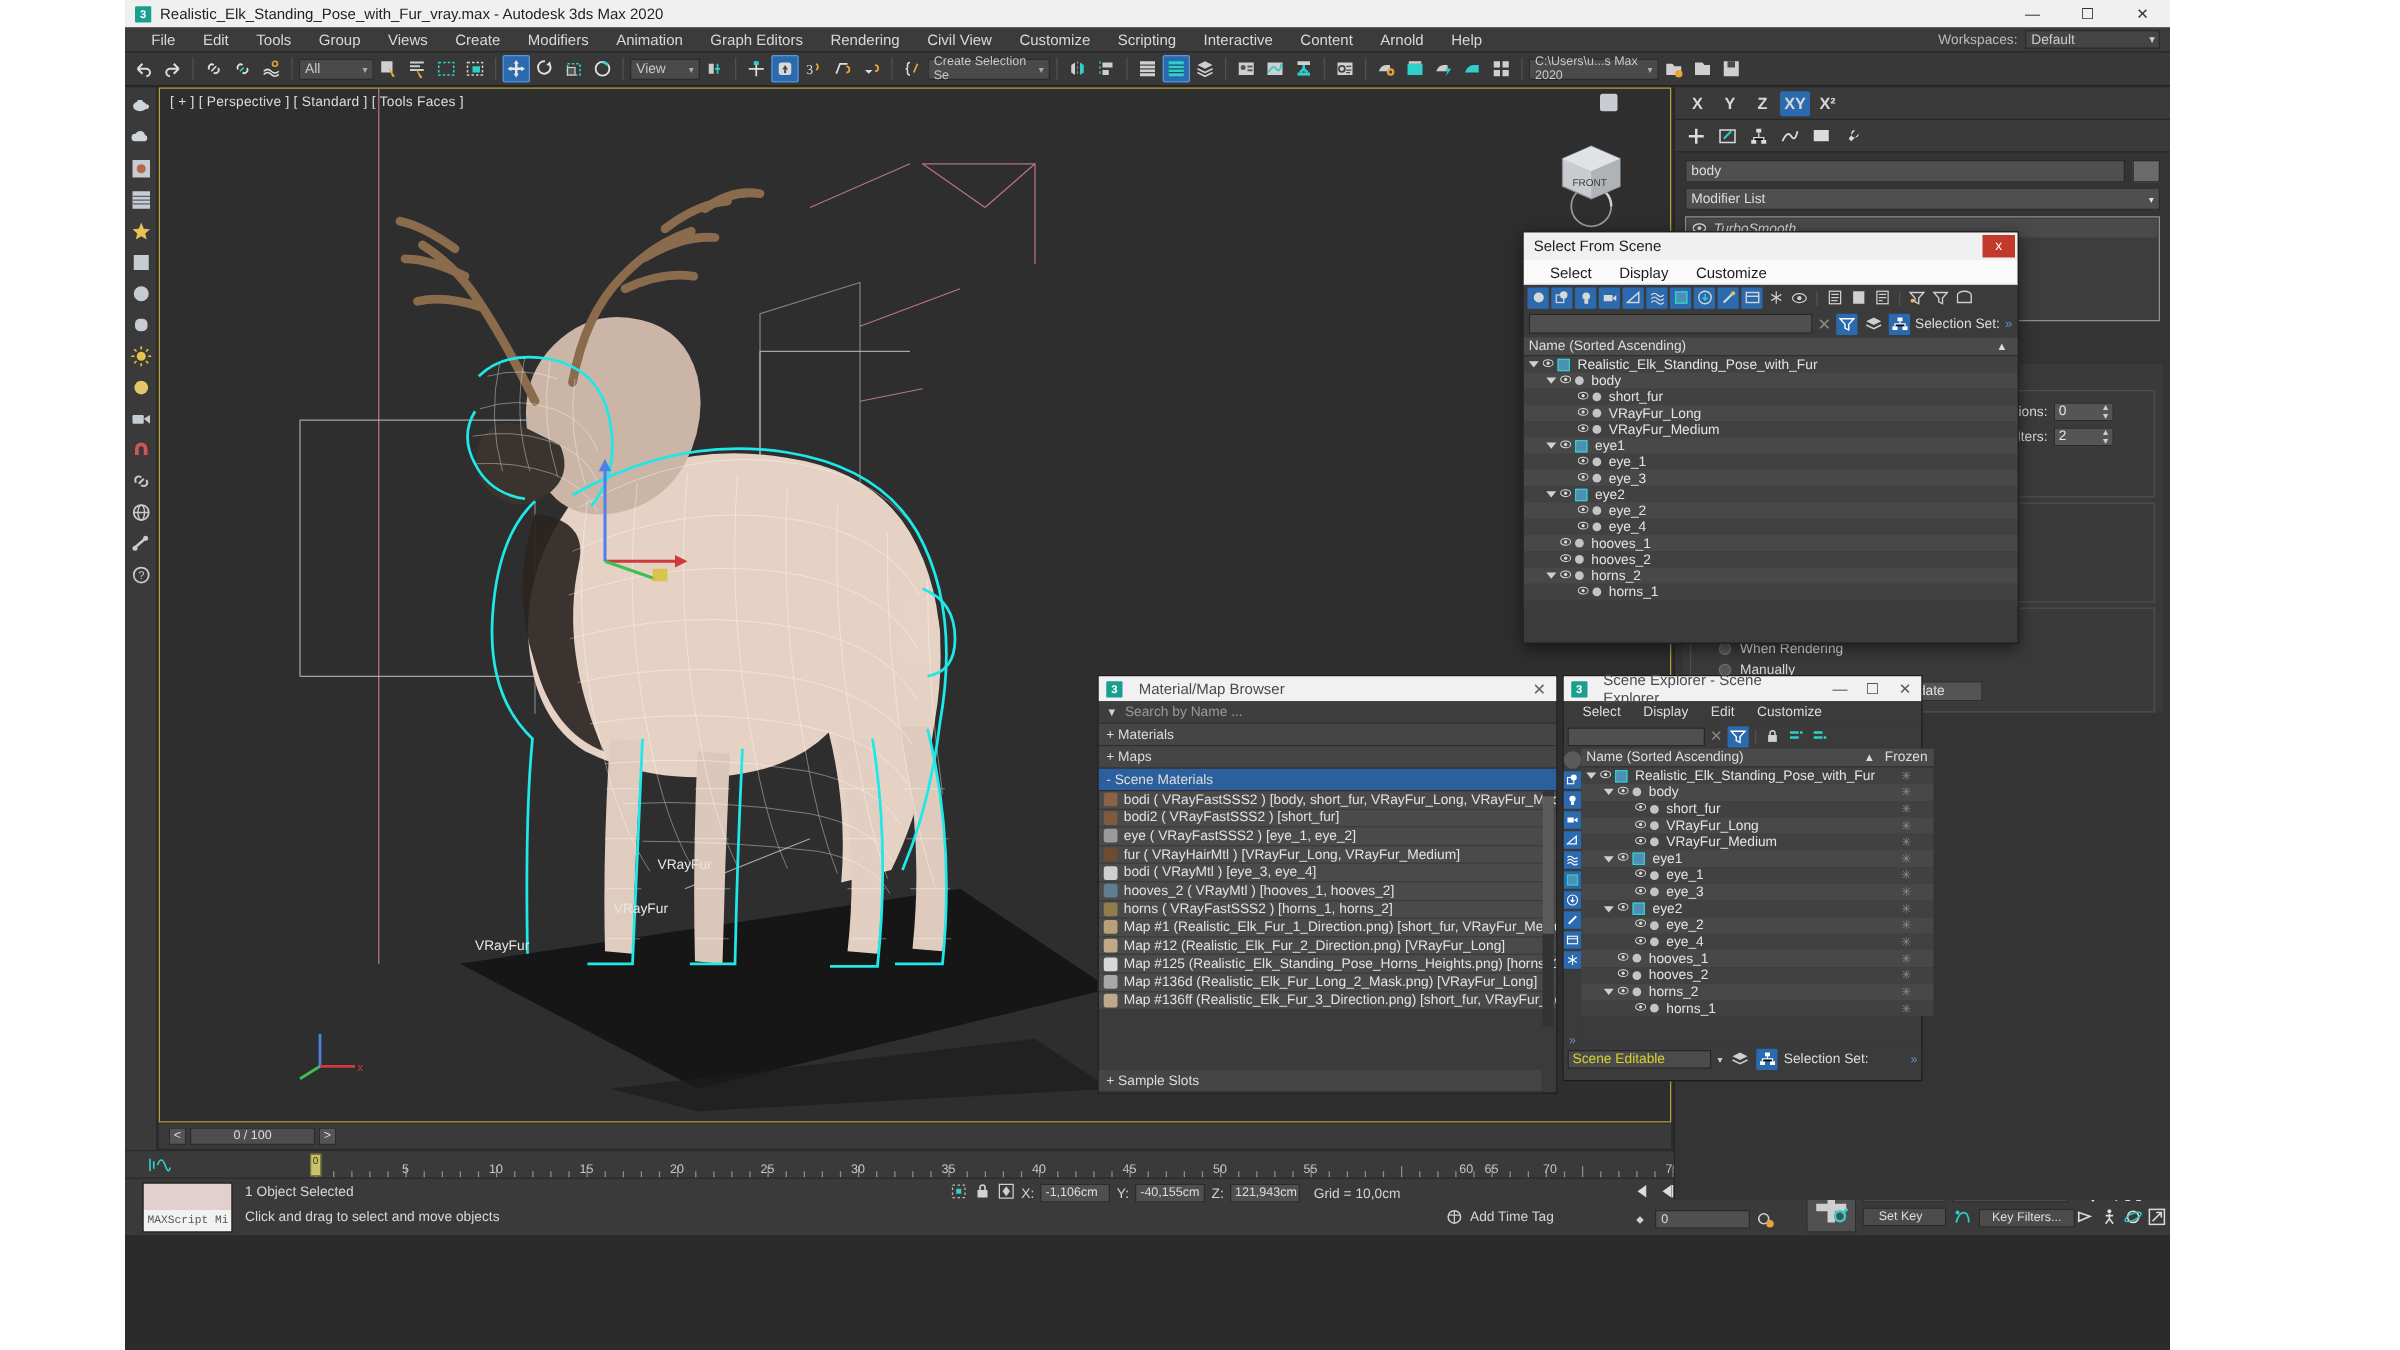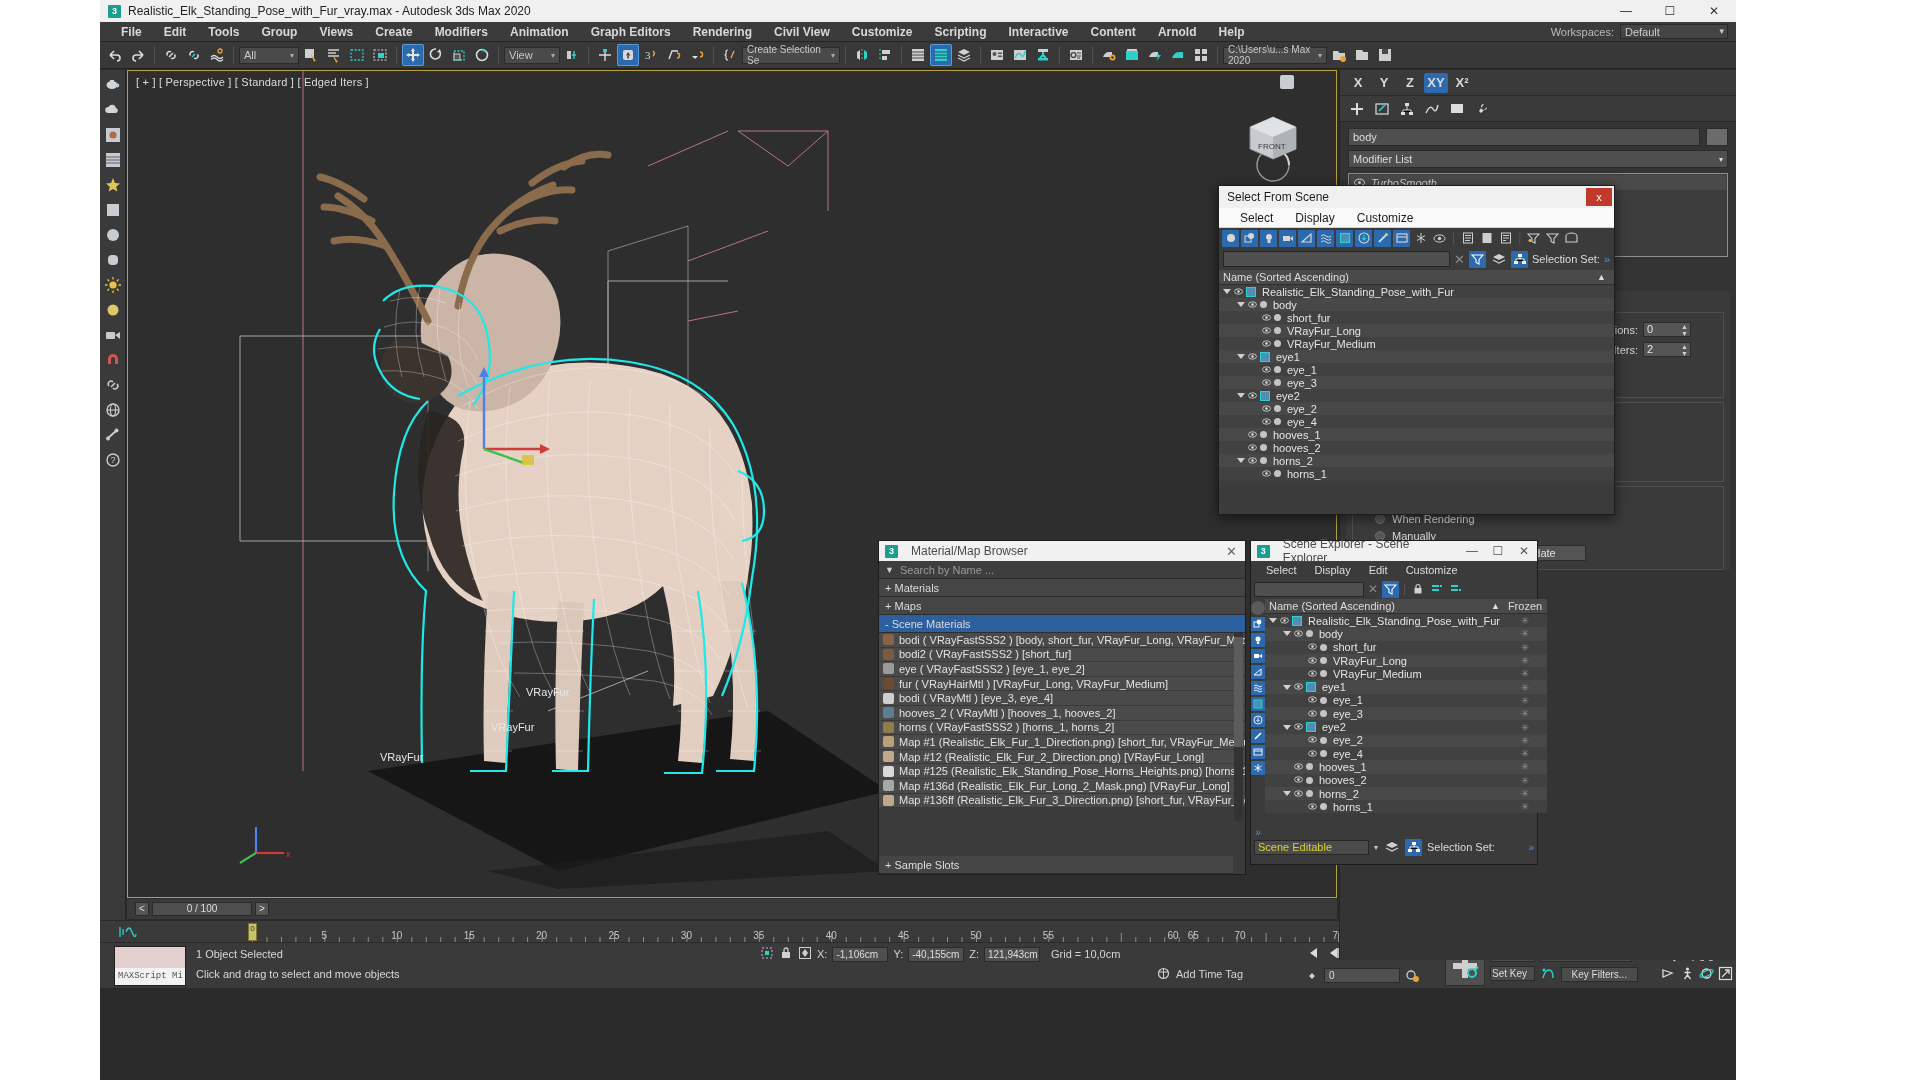--- a/index.html
+++ b/index.html
@@ -8,21 +8,21 @@
 
   #app { position:absolute; left:100px; top:0; width:1636px; height:1080px; background:#2b2b2b; }
   
   .titlebar { height:22px; background:#f0f0f0; color:#222; display:flex; align-items:center; padding-left:8px; font-size:12px; }
   .maxlogo { width:13px; height:13px; background:#1a9e8f; color:#fff; font-size:9px; line-height:13px; text-align:center; margin-right:7px; border-radius:1px; font-weight:bold;}
   .titlebar .wbtns { margin-left:auto; display:flex; }
   .titlebar .wbtns div { width:44px; height:22px; text-align:center; line-height:22px; color:#333; font-size:12px; }
 
   
   .menubar { height:20px; background:#3b3b3b; display:flex; align-items:center; padding-left:10px; border-bottom:1px solid #242424; }
-  .menubar .mi { padding:0 11px; font-size:12px; color:#d8d8d8; line-height:20px;font-weight:bold; }
+  .menubar .mi { padding:0 11px; font-size:12px; color:#d8d8d8; line-height:20px; }
   .menubar .wsarea { margin-left:auto; display:flex; align-items:center; padding-right:8px; gap:6px; }
   .wsbox { background:#444; border:1px solid #2a2a2a; width:108px; height:15px; font-size:11px; color:#ccc; padding:0 4px; line-height:14px; position:relative;}
   .wsbox:after { content:"▾"; position:absolute; right:3px; top:-1px; font-size:9px; }
 
   
   .toolbar { height:27px; background:#383838; display:flex; align-items:center; padding:0 4px; border-bottom:1px solid #232323; gap:1px;}
   .tbtn { width:22px; height:22px; display:flex; align-items:center; justify-content:center; border-radius:2px; position:relative; }
   .tbtn svg { display:block; }
   .tbtn.active { background:#2b6aaf; box-shadow:inset 0 0 0 1px #5a9ada; }
   .tsep { width:1px; height:18px; background:#505050; margin:0 4px; }
@@ -130,21 +130,21 @@
   .statusbar { position:absolute; left:0; top:872px; width:1636px; height:46px; background:#3a3a3a; border-top:1px solid #2a2a2a;}
   .mxbox { position:absolute; left:14px; top:3px; width:72px; height:40px; border:1px solid #1f1f1f;}
   .mxbox .top { height:21px; background:#e4cfcf;}
   .mxbox .bot { height:17px; background:#f2f2f2; color:#555; font-family:"Liberation Mono",monospace; font-size:9px; line-height:17px; padding-left:3px; overflow:hidden;}
   .st1 { position:absolute; left:96px; top:5px; font-size:11px; color:#d8d8d8;}
   .st2 { position:absolute; left:96px; top:25px; font-size:11px; color:#d8d8d8;}
   .coords { position:absolute; left:660px; top:3px; display:flex; align-items:center; gap:5px; font-size:11px;}
   .cfield { width:56px; height:15px; background:#4f4f4f; border:1px solid #2b2b2b; font-size:10px; color:#ddd; line-height:13px; padding-left:3px; position:relative;}
   .playgrp { position:absolute; left:1205px; top:3px; display:flex; align-items:center; gap:5px;}
   .keygrp { position:absolute; left:1390px; top:3px; display:flex; align-items:center; gap:5px;}
-  .kbtn { background:#4b4b4b; border:1px solid #2b2b2b; font-size:10px; color:#ddd; padding:1px 1px;}
+  .kbtn { background:#4b4b4b; border:1px solid #2b2b2b; font-size:10px; color:#ddd; padding:1px 12px;}
   .navgrp { position:absolute; left:1560px; top:3px; display:flex; flex-wrap:wrap; width:76px; gap:3px;}
   .nbtn { width:16px;height:16px; display:flex;align-items:center;justify-content:center;}
   .selDrop { width:92px;height:16px;background:#4b4b4b;border:1px solid #2b2b2b;font-size:11px;color:#ddd;line-height:14px;padding-left:4px;position:relative;}
   .selDrop .car{position:absolute;right:4px;top:0;font-size:8px;}
 </style>
 </head>
 <body>
 
 <div id="app">
 
@@ -668,21 +668,21 @@
       <svg width="90" height="90" viewBox="0 0 90 90" style="position:absolute;right:18px;top:22px">
         <circle cx="45" cy="72" r="16" fill="none" stroke="#9a9a9a" stroke-width="1.4"></circle>
         <path d="M45 56 a16 16 0 0 1 16 16" stroke="#cfcfcf" stroke-width="2" fill="none"></path>
         <polygon points="22,34 45,24 68,34 68,56 45,66 22,56" fill="#c8ccd0" stroke="#8b8f93"></polygon>
         <polygon points="22,34 45,24 68,34 45,44" fill="#e0e3e6"></polygon>
         <polygon points="45,44 68,34 68,56 45,66" fill="#aeb3b7"></polygon>
         <text x="30" y="56" font-size="8" fill="#3a3a3a" font-family="Liberation Sans">FRONT</text>
       </svg>
       <div style="position:absolute;right:42px;top:4px;width:14px;height:14px;background:#c9cdd1;border-radius:2px"></div>
 
-      <div class="vplabel">[ + ] [ Perspective ] [ Standard ] [ Edged Iters ]</div>
+      <div class="vplabel">[ + ] [ Perspective ] [ Standard ] [ Tools Faces ]</div>
       <div style="position:absolute;left:398px;top:615px;font-size:11px;color:#e6e6e6">VRayFur</div>
       <div style="position:absolute;left:363px;top:650px;font-size:11px;color:#e6e6e6">VRayFur</div>
       <div style="position:absolute;left:252px;top:680px;font-size:11px;color:#e6e6e6">VRayFur</div>
     </div>
 
     <div class="timebar">
       <div class="tmini">&lt;</div>
       <div class="tfield">0 / 100</div>
       <div class="tmini">&gt;</div>
     </div>

